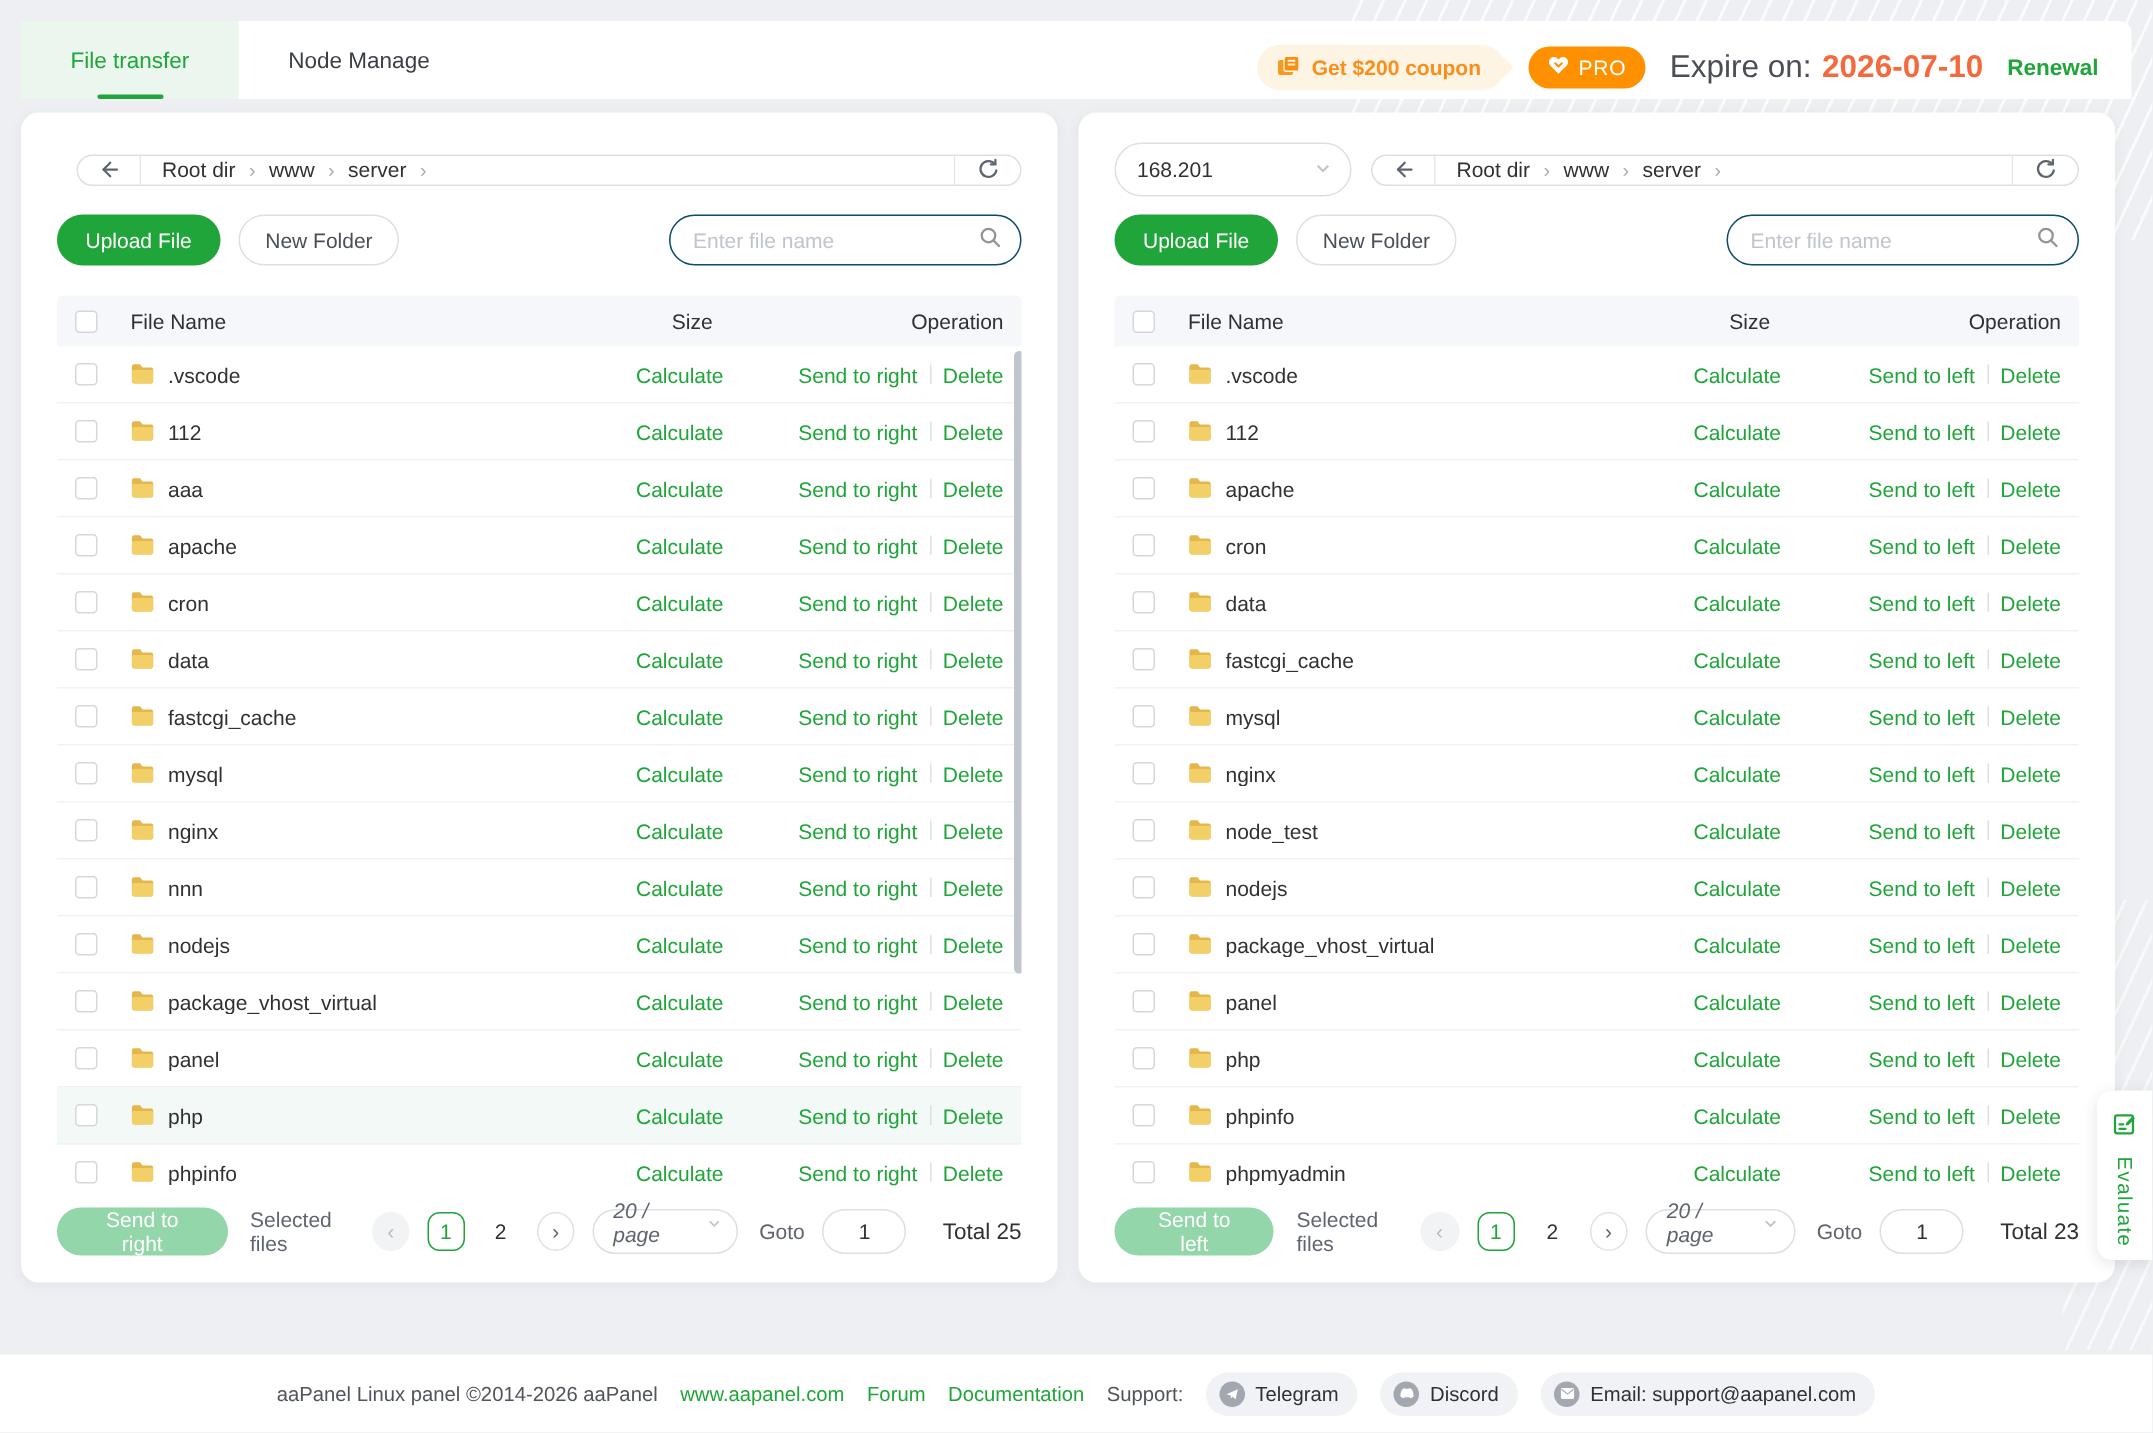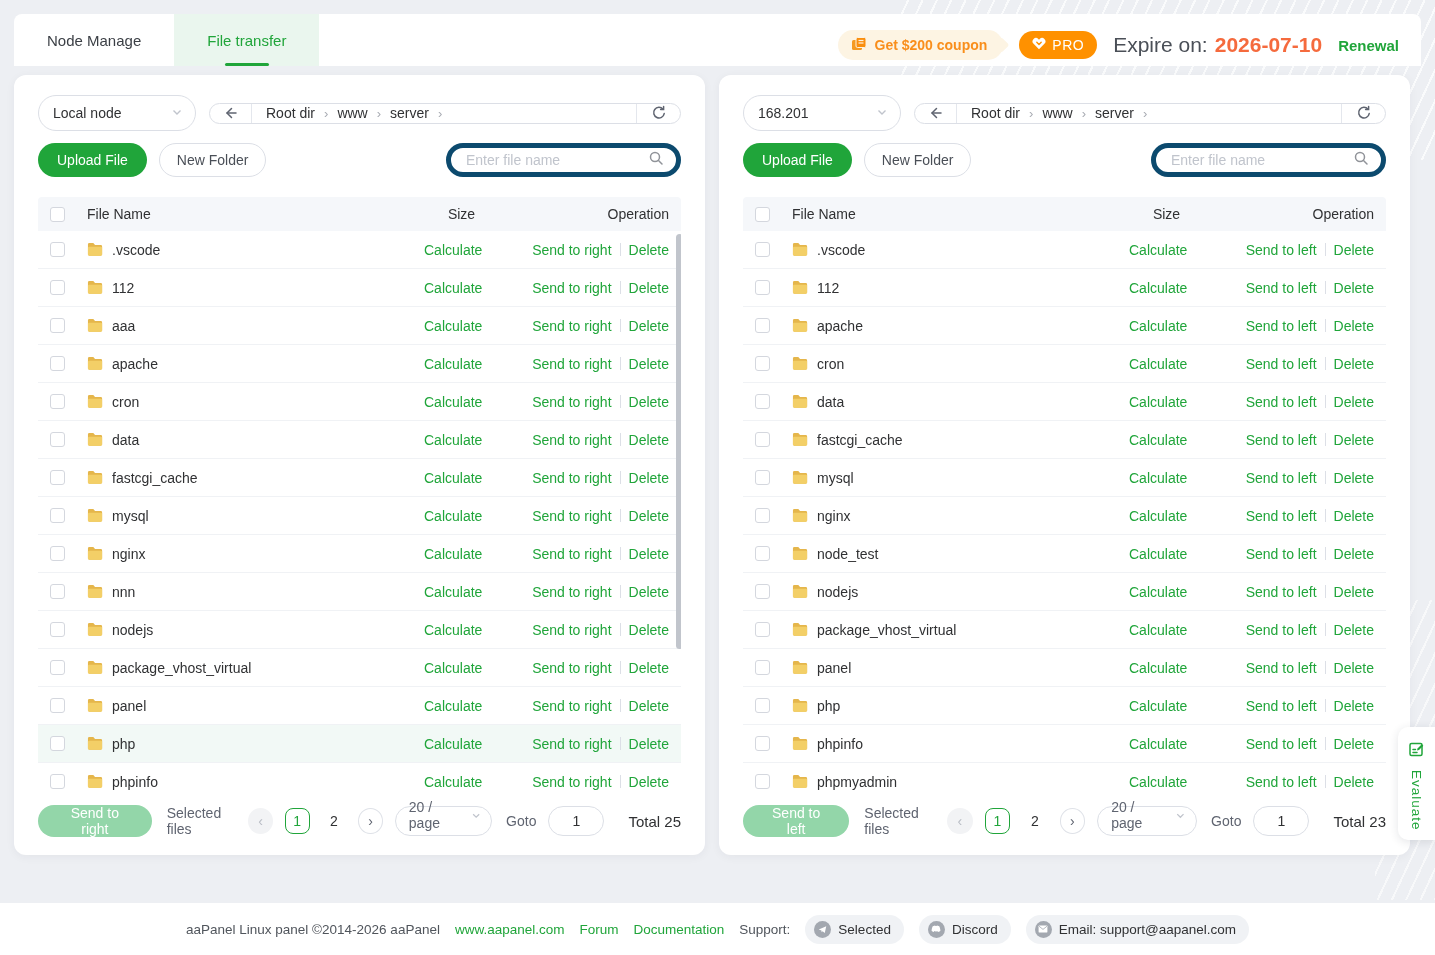--- a/index.html
+++ b/index.html
@@ -46,21 +46,21 @@
   .crumbs{flex:1;display:flex;align-items:center;gap:9px;padding:0 14px;font-size:14px;color:#303133;overflow:hidden;white-space:nowrap;}
   .crumb{cursor:pointer;}
   .crumb-sep{color:#a8abb2;font-size:13px;}
   .refreshbtn{width:44px;height:100%;display:flex;align-items:center;justify-content:center;border:none;background:none;
     border-left:1px solid #e4e7ed;cursor:pointer;border-radius:0 18px 18px 0;}
   .actions-row{display:flex;align-items:center;height:34px;margin-bottom:20px;}
   .btn-primary{background:var(--green);color:#fff;border:none;height:34px;padding:0 19px;border-radius:17px;
     font-size:14px;cursor:pointer;}
   .btn-plain{background:#fff;color:#4a4f57;border:1px solid #dcdfe6;height:34px;padding:0 17px;border-radius:17px;
     font-size:14px;margin-left:12px;cursor:pointer;}
-  .search{margin-left:auto;width:235px;height:34px;border:5px solid #0c4a6e;border-radius:17px;display:flex;
+  .search{margin-left:auto;width:235px;height:34px;border:1px solid #0c4a6e;border-radius:17px;display:flex;
     align-items:center;padding:0 12px 0 15px;background:#fff;}
   .search input{flex:1;border:none;outline:none;font-size:14px;color:#303133;background:transparent;min-width:0;}
   .search input::placeholder{color:#c0c4cc;}
 
   .thead{display:flex;align-items:center;height:34px;background:#f5f7fa;border-radius:4px 4px 0 0;
     padding:0 12px;font-size:14px;color:#303133;}
   .cb{width:15px;height:15px;border:1px solid #d4d7de;border-radius:3px;background:#fff;flex:0 0 auto;cursor:pointer;}
   .thead .cb{margin-right:22px;}
   .col-name{flex:1;}
   .col-size{width:75px;flex:0 0 auto;text-align:center;}
@@ -84,21 +84,21 @@
   .selected-label{margin-left:15px;font-size:14px;color:#5f6470;}
   .pager{margin-left:auto;display:flex;align-items:center;gap:12px;}
   .pg-circle{width:26px;height:26px;border-radius:50%;display:flex;align-items:center;justify-content:center;
     font-size:14px;cursor:pointer;border:none;background:#f2f3f5;color:#b8bcc4;}
   .pg-circle.next{background:#fff;border:1px solid #dfe2e8;color:#5f6470;}
   .pg-num{width:26px;height:26px;border-radius:8px;display:flex;align-items:center;justify-content:center;
     font-size:14px;cursor:pointer;}
   .pg-num.active{border:1px solid var(--green);color:var(--green);background:#fff;}
   .pg-num.plain{color:#303133;}
   .page-size{height:30px;border:1px solid #dcdfe6;border-radius:15px;display:flex;align-items:center;gap:7px;
-    padding:0 10px 12px 13px;font-size:14px;color:#5f6470;cursor:pointer;background:#fff;}
+    padding:0 10px 12px 13px;font-size:14px;color:#5f6470;cursor:pointer;background:#fff;font-style:italic;}
   .goto-label{font-size:14px;color:#5f6470;margin-left:2px;}
   .goto-input{width:56px;height:30px;border:1px solid #dcdfe6;border-radius:15px;text-align:center;font-size:14px;
     color:#303133;outline:none;}
   .total{font-size:15px;color:#303133;margin-left:12px;white-space:nowrap;}
 
   
   .evaluate-tab{position:absolute;right:0;top:727px;width:37px;height:113px;background:#fff;border-radius:10px 0 0 10px;
     box-shadow:0 2px 10px rgba(31,45,61,.12);display:flex;flex-direction:column;align-items:center;gap:8px;
     padding-top:14px;cursor:pointer;z-index:3;}
   .evaluate-tab .vtext{writing-mode:vertical-rl;color:var(--green);font-size:13.5px;letter-spacing:1px;}
@@ -111,25 +111,25 @@
     padding:0 13px 0 9px;color:#303133;cursor:pointer;}
   .circle-ic{width:17px;height:17px;border-radius:50%;background:#a3a8b0;display:flex;align-items:center;justify-content:center;flex:0 0 auto;}
 </style>
 </head>
 <body>
 
 <div class="bg-stripes"></div>
 <div class="bg-stripes2"></div>
 
 <header class="topbar">
+  <div class="tab active">
+    <span>File transfer</span>
+  </div>
   <div class="tab">
     <span>Node Manage</span>
-  </div>
-  <div class="tab active">
-    <span>File transfer</span>
   </div>
   <div class="top-right">
     <div class="coupon-pill">
       <span>
         <svg width="17" height="16" viewBox="0 0 17 16">
             <rect x="1" y="4" width="10" height="10" rx="1.5" fill="#f59a23"></rect>
             <rect x="5" y="1.5" width="10" height="10" rx="1.5" fill="#fa8e0e" stroke="#fdf4e3" stroke-width="1"></rect>
             <line x1="7.5" y1="4.5" x2="12.5" y2="4.5" stroke="#fdf4e3" stroke-width="1.2"></line>
             <line x1="7.5" y1="7" x2="12.5" y2="7" stroke="#fdf4e3" stroke-width="1.2"></line>
           </svg>
@@ -151,28 +151,20 @@
       <span class="date">2026-07-10</span>
     </div>
     <span class="renewal">Renewal</span>
   </div>
 </header>
 
 <div class="main">
 
   <section class="panel">
     <div class="toolbar-row">
-      <div class="node-select">
-        <span>Local node</span>
-        <span>
-          <svg width="12" height="12" viewBox="0 0 12 12" fill="none" stroke="#c0c4cc" stroke-width="1.4">
-              <path d="M2.5 4.5 6 8l3.5-3.5"></path>
-            </svg>
-        </span>
-      </div>
       <div class="pathbar">
         <button class="backbtn">
           <svg width="16" height="16" viewBox="0 0 16 16" fill="none" stroke="#5f6470" stroke-width="1.5" stroke-linecap="round" stroke-linejoin="round">
               <path d="M8.5 3.5 4 8l4.5 4.5"></path>
               <path d="M4 8h9"></path>
             </svg>
         </button>
         <div class="crumbs">
           <span class="crumb">Root dir</span>
           <span class="crumb-sep">›</span>
@@ -809,21 +801,21 @@
   <span class="glink">www.aapanel.com</span>
   <span class="glink">Forum</span>
   <span class="glink">Documentation</span>
   <span>Support:</span>
   <span class="foot-pill">
     <span class="circle-ic">
       <svg width="9" height="9" viewBox="0 0 12 12">
           <path d="M1 6 11 1.5 9 10.5 6.2 8.2 4.8 9.8 4.6 7.2z" fill="#fff"></path>
         </svg>
     </span>
-    <span>Selected</span>
+    <span>Telegram</span>
   </span>
   <span class="foot-pill">
     <span class="circle-ic">
       <svg width="10" height="8" viewBox="0 0 12 10">
           <path d="M2 1.5C3.2.8 4.4.5 4.4.5l.3.7a7 7 0 0 1 2.6 0l.3-.7s1.2.3 2.4 1c0 0 1.5 2.6 1.5 5.8 0 0-.9 1.5-3.1 1.6l-.5-.9c1-.3 1.6-.8 1.6-.8-1.4.8-3.5.9-3.5.9s-2.1-.1-3.5-.9c0 0 .6.5 1.6.8l-.5.9C1.4 8.8.5 7.3.5 7.3.5 4.1 2 1.5 2 1.5z" fill="#fff"></path>
         </svg>
     </span>
     <span>Discord</span>
   </span>
   <span class="foot-pill">

